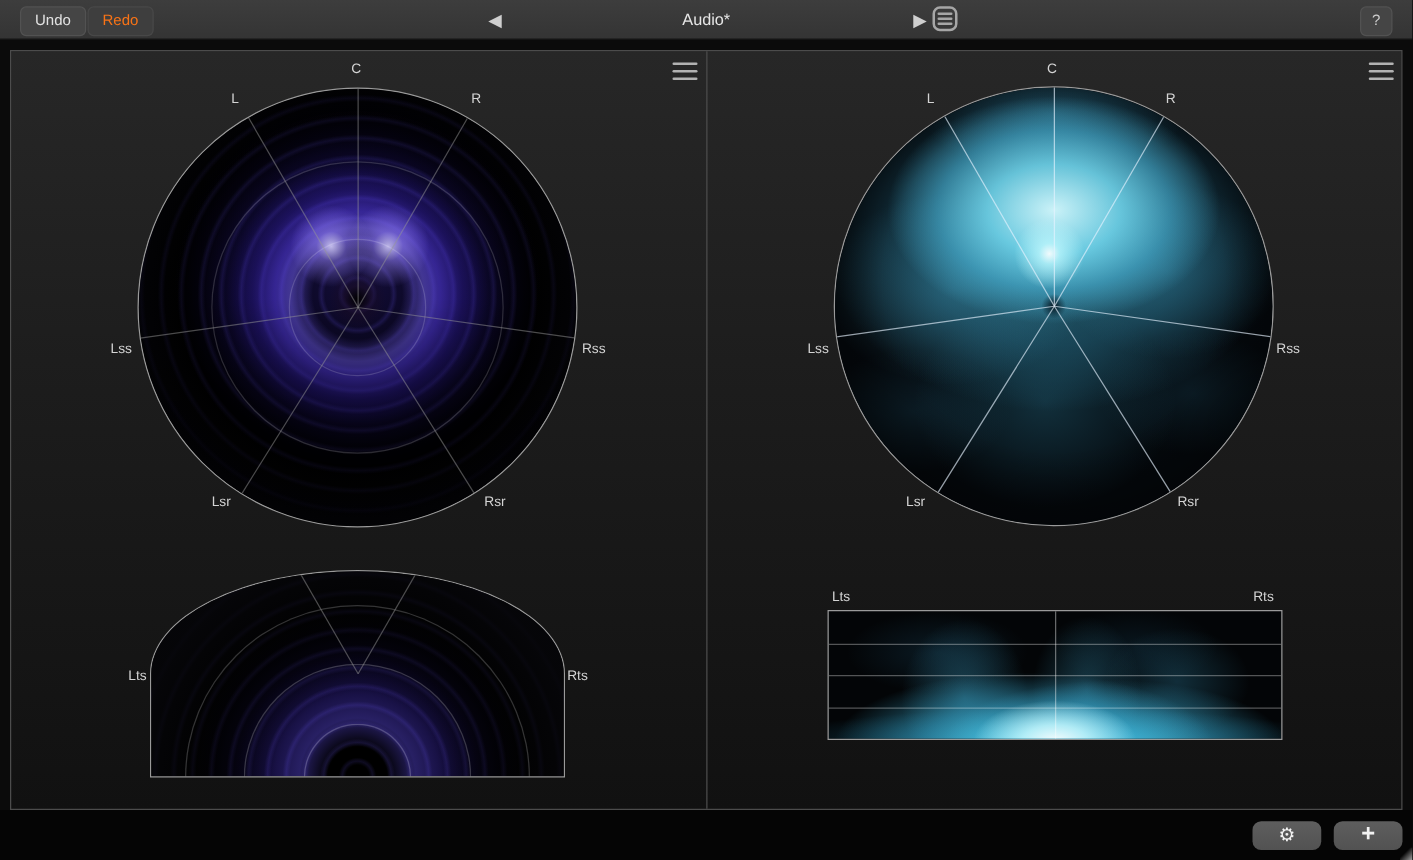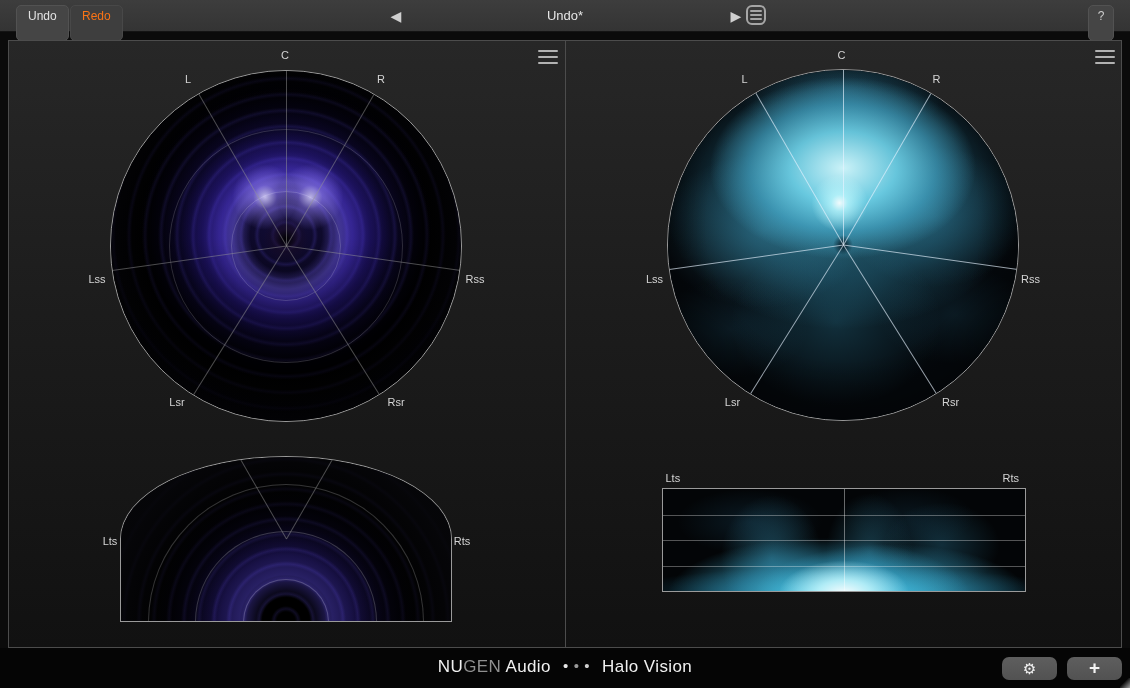--- a/index.html
+++ b/index.html
@@ -9,21 +9,21 @@
     font-family:"Liberation Sans", sans-serif;
     -webkit-font-smoothing:antialiased;
   }
   
   .topbar{
     position:absolute;left:0;top:0;width:1130px;height:31px;
     background:linear-gradient(180deg,#3d3d3d,#343434);
     border-bottom:1px solid #141414;
   }
   .tb-btn{
-    position:absolute;top:5px;height:36px;box-sizing:border-box;
+    position:absolute;top:5px;height:24px;box-sizing:border-box;
     background:#454545;border:1px solid #525252;border-radius:5px;
     color:#e2e2e2;font-size:12px;line-height:20px;padding:0 11px;
     text-align:center;cursor:default;
   }
   .tb-btn.disabled{color:#f97316;background:#3e3e3e;border-color:#484848;}
   #undo-btn{left:16px;}
   #redo-btn{left:70px;}
   .nav-arrow{
     position:absolute;top:7px;color:#cfcfcf;font-size:14px;line-height:18px;
     width:20px;text-align:center;cursor:default;
@@ -188,21 +188,21 @@
     background:linear-gradient(315deg, rgba(215,215,215,0.75) 0%, rgba(215,215,215,0.2) 45%, rgba(215,215,215,0) 60%);
   }
 </style>
 </head>
 <body>
 
 <div class="topbar">
   <div class="tb-btn" id="undo-btn">Undo</div>
   <div class="tb-btn disabled" id="redo-btn">Redo</div>
   <div class="nav-arrow" id="prev-arrow">◀</div>
-  <div class="preset-title">Undo*</div>
+  <div class="preset-title">Audio*</div>
   <div class="nav-arrow" id="next-arrow">▶</div>
   <div class="preset-list-btn">
     <i></i>
     <i></i>
     <i></i>
   </div>
   <div class="tb-btn" id="help-btn">?</div>
 </div>
 
 <div class="panels">
@@ -281,26 +281,20 @@
 
     <div class="hamburger">
       <i></i>
       <i></i>
       <i></i>
     </div>
   </div>
 </div>
 
 <div class="bottombar">
-  <div class="brand">
-    <span>NU</span><span class="dim">GEN</span>
-    <span>Audio</span>
-    <span class="dot dot1 gap-l">•</span><span class="dot dot2">•</span><span class="dot dot3 gap-r">•</span>
-    <span>Halo Vision</span>
-  </div>
   <div class="bb-btn" id="settings-btn">
     <span>⚙</span>
   </div>
   <div class="bb-btn" id="add-btn">
     <span>+</span>
   </div>
   <div class="resize-grip"></div>
 </div>
 
 </body></html>

